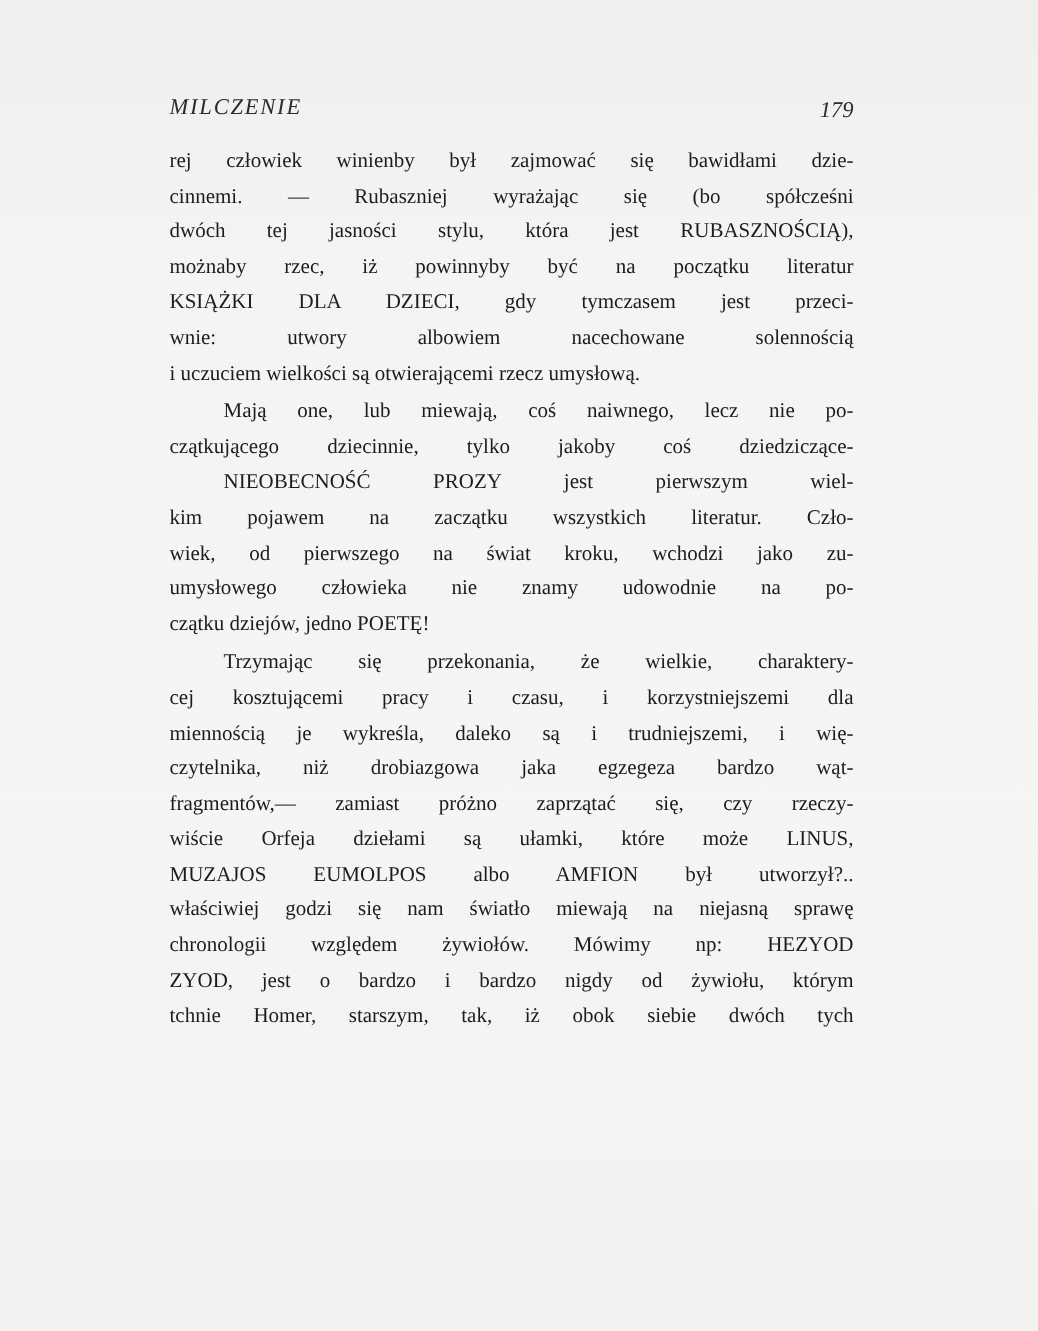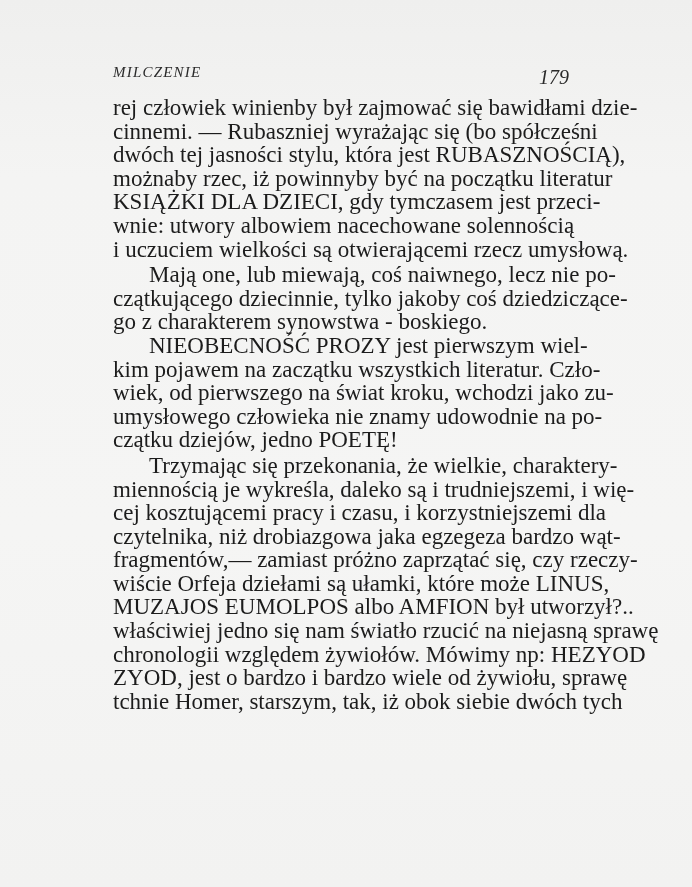--- a/index.html
+++ b/index.html
@@ -35,34 +35,34 @@
       font-style: italic;
       font-size: 15px;
       letter-spacing: 1.2px;
       color: #2a2a2a;
     }
     .page-number {
       position: absolute;
       right: 0;
       top: 2px;
       font-style: italic;
-      font-size: 20px;
+      font-size: 15px;
       color: #2a2a2a;
     }
     .body-text {
       position: absolute;
       left: 113px;
       top: 96px;
       width: 456px;
     }
     .line {
       display: block;
       height: 23.6px;
       line-height: 23.6px;
-      font-size: 23px;
+      font-size: 14px;
       white-space: nowrap;
       text-align: justify;
       text-align-last: justify;
       -moz-text-align-last: justify;
     }
     .line.last {
       text-align-last: left;
       -moz-text-align-last: left;
     }
     .line.indent {
@@ -92,40 +92,39 @@
       <span class="line">możnaby rzec, iż powinnyby być na początku literatur</span>
       <span class="line">KSIĄŻKI DLA DZIECI, gdy tymczasem jest przeci-</span>
       <span class="line">wnie: utwory albowiem nacechowane solennością</span>
       <span class="line last">i uczuciem wielkości są otwierającemi rzecz umysłową.</span>
     </div>
     <span class="para-gap"></span>
 
     <div>
       <span class="line indent">Mają one, lub miewają, coś naiwnego, lecz nie po-</span>
       <span class="line">czątkującego dziecinnie, tylko jakoby coś dziedziczące-</span>
-      <span class="line last">go z charakterem synowstwa - boskiego.</span>
     </div>
 
     <div>
       <span class="line indent">NIEOBECNOŚĆ PROZY jest pierwszym wiel-</span>
       <span class="line">kim pojawem na zaczątku wszystkich literatur. Czło-</span>
       <span class="line">wiek, od pierwszego na świat kroku, wchodzi jako zu-</span>
       <span class="line">umysłowego człowieka nie znamy udowodnie na po-</span>
       <span class="line last">czątku dziejów, jedno POETĘ!</span>
     </div>
     <span class="para-gap"></span>
 
     <div>
       <span class="line indent">Trzymając się przekonania, że wielkie, charaktery-</span>
+      <span class="line">cej kosztującemi pracy i czasu, i korzystniejszemi dla</span>
       <span class="line">miennością je wykreśla, daleko są i trudniejszemi, i wię-</span>
-      <span class="line">cej kosztującemi pracy i czasu, i korzystniejszemi dla</span>
       <span class="line">czytelnika, niż drobiazgowa jaka egzegeza bardzo wąt-</span>
       <span class="line">fragmentów,— zamiast próżno zaprzątać się, czy rzeczy-</span>
       <span class="line">wiście Orfeja dziełami są ułamki, które może LINUS,</span>
       <span class="line">MUZAJOS EUMOLPOS albo AMFION był utworzył?..</span>
-      <span class="line">właściwiej jedno się nam światło rzucić na niejasną sprawę</span>
+      <span class="line">właściwiej godzi się nam światło miewają na niejasną sprawę</span>
       <span class="line">chronologii względem żywiołów. Mówimy np: HEZYOD</span>
-      <span class="line">ZYOD, jest o bardzo i bardzo wiele od żywiołu, sprawę</span>
+      <span class="line">ZYOD, jest o bardzo i bardzo nigdy od żywiołu, którym</span>
       <span class="line">tchnie Homer, starszym, tak, iż obok siebie dwóch tych</span>
     </div>
 
   </div>
 </div>
 
 </body></html>

